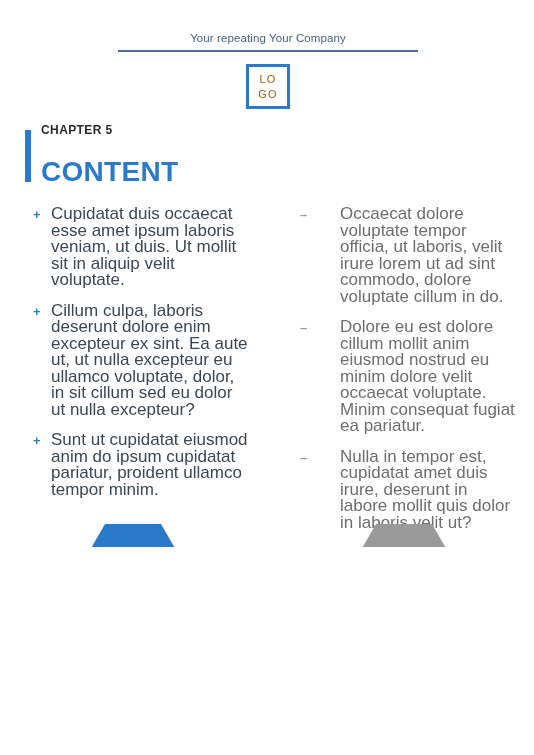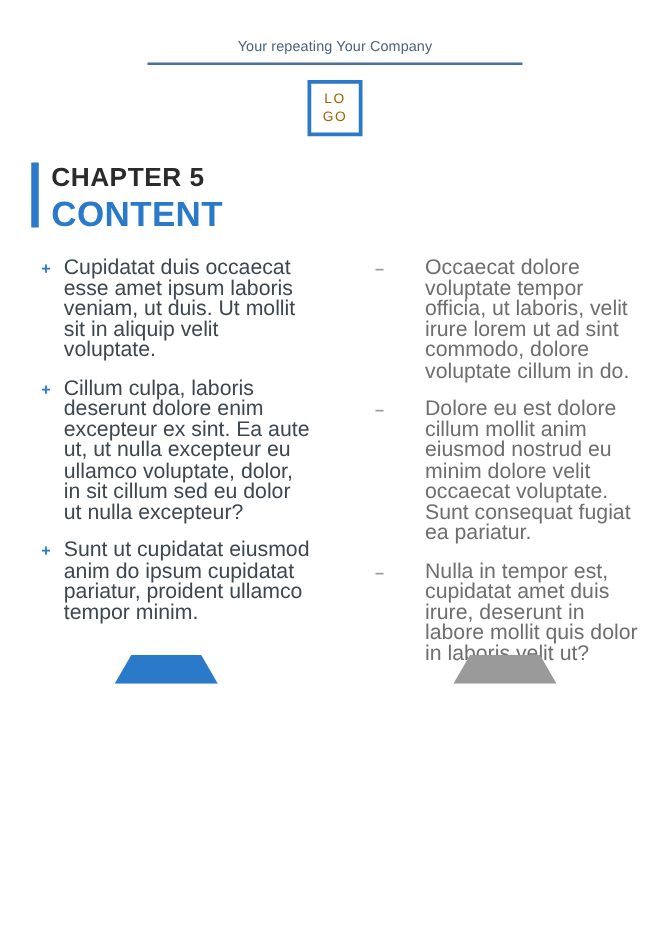--- a/index.html
+++ b/index.html
@@ -74,22 +74,22 @@
     position: absolute;
     left: 25px;
     top: 130px;
     width: 6px;
     height: 52px;
     background: #2b7ac9;
   }
   .chapter-label {
     position: absolute;
     left: 41px;
-    top: 132px;
-    font-size: 21px;
+    top: 120px;
+    font-size: 12px;
     font-weight: bold;
     color: #2b2b2b;
     letter-spacing: 0.4px;
     line-height: 21px;
     display: block;
   }
   .chapter-title {
     position: absolute;
     left: 41px;
     top: 159px;
@@ -224,21 +224,21 @@
 
   <div class="col col-right">
 
     <div class="bullet-item">
       <span class="bullet-marker dash">–</span>
       <span class="bullet-text">Occaecat dolore voluptate tempor officia, ut laboris, velit irure lorem ut ad sint commodo, dolore voluptate cillum in do.</span>
     </div>
 
     <div class="bullet-item">
       <span class="bullet-marker dash">–</span>
-      <span class="bullet-text">Dolore eu est dolore cillum mollit anim eiusmod nostrud eu minim dolore velit occaecat voluptate. Sunt consequat fugiat ea pariatur.</span>
+      <span class="bullet-text">Dolore eu est dolore cillum mollit anim eiusmod nostrud eu minim dolore velit occaecat voluptate. Minim consequat fugiat ea pariatur.</span>
     </div>
 
     <div class="bullet-item">
       <span class="bullet-marker dash">–</span>
       <span class="bullet-text">Nulla in tempor est, cupidatat amet duis irure, deserunt in labore mollit quis dolor in laboris velit ut?</span>
     </div>
 
   </div>
 
   <div class="hex-icon hex-check">

